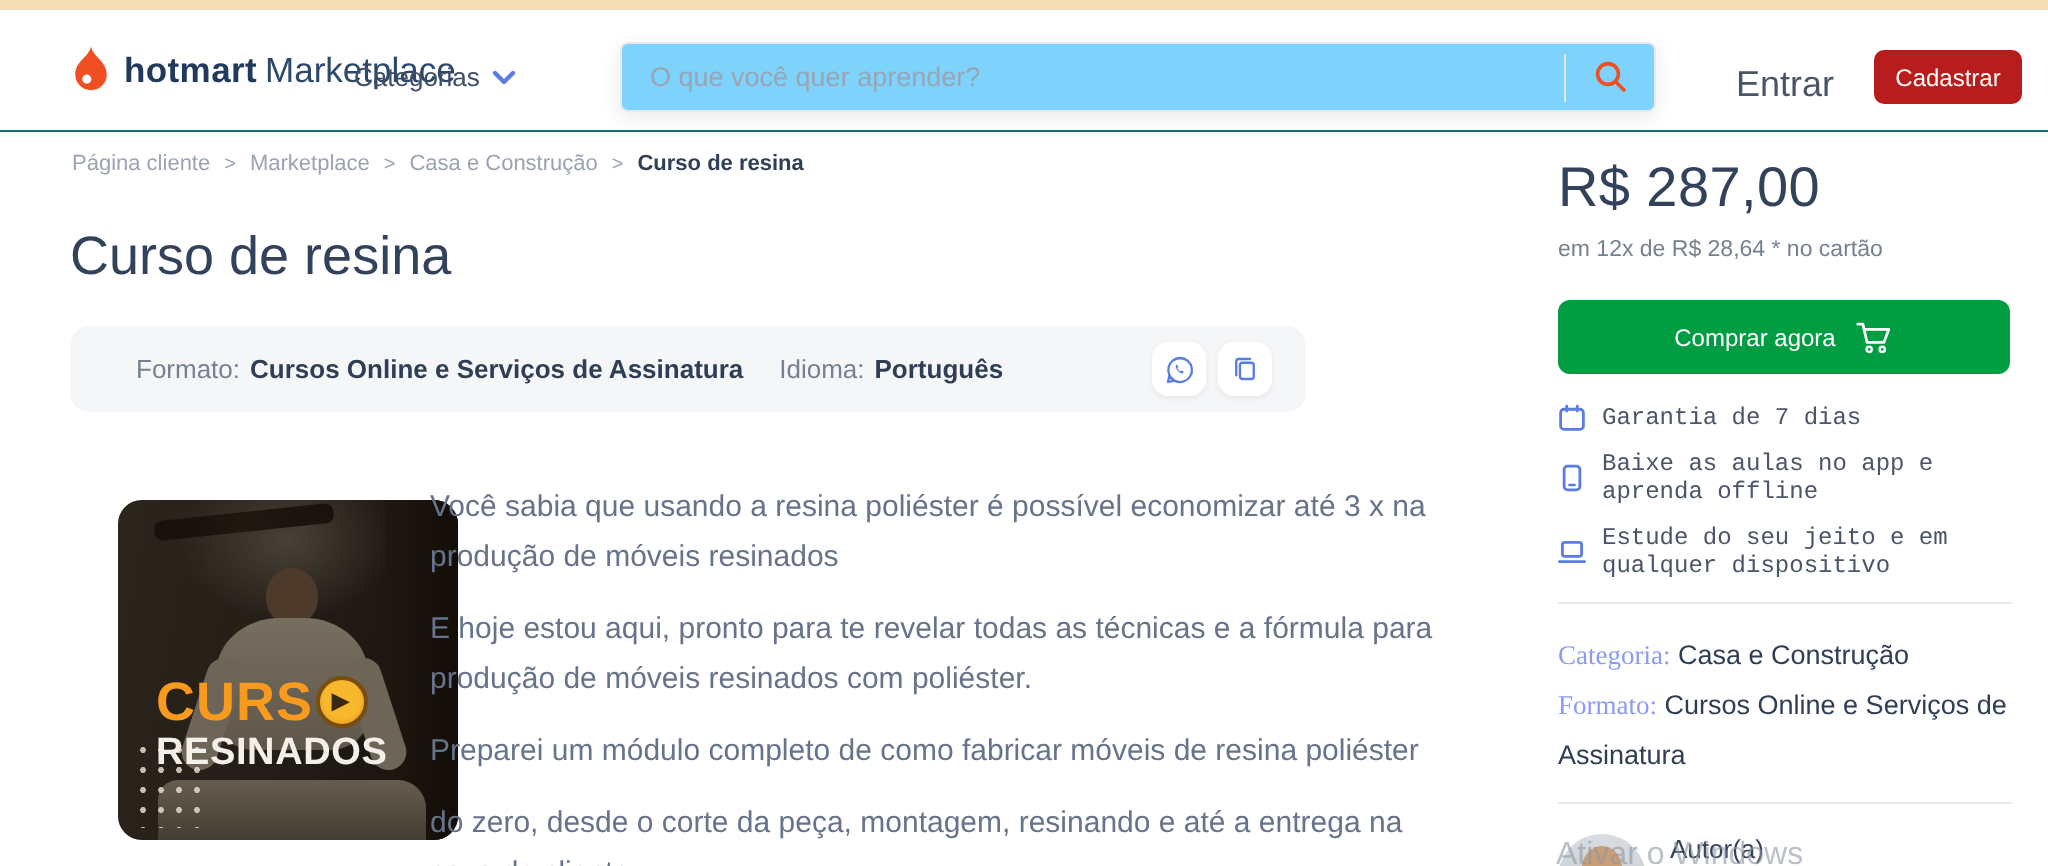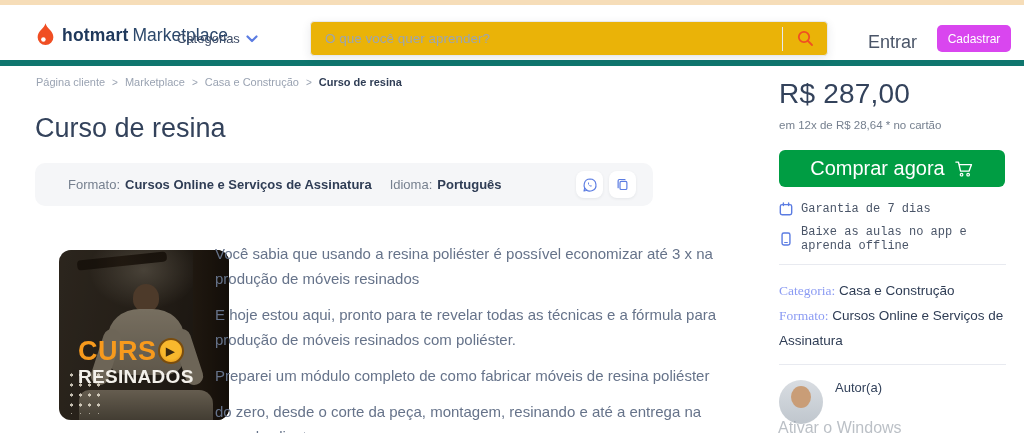--- a/index.html
+++ b/index.html
@@ -5,39 +5,39 @@
   * { margin:0; padding:0; box-sizing:border-box; }
   html,body { width:1024px; height:433px; overflow:hidden; background:#fff;
     font-family:"Liberation Sans", sans-serif; }
   .page { position:relative; width:1024px; height:433px; background:#fff; overflow:hidden; }
 
   
   .top-strip { position:absolute; top:0; left:0; right:0; height:5px; background:#f6ddb8; }
 
   
   header { position:absolute; top:5px; left:0; right:0; height:61px; background:#fff;
-    border-bottom:6px solid #0f766e; }
+    border-bottom:1px solid #0f766e; }
   .brand { position:absolute; left:35px; top:17px; display:flex; align-items:center; gap:6px; cursor:pointer; }
   .brand svg { width:21px; height:26px; }
   .brand-bold { font-size:17.5px; font-weight:700; color:#20395c; letter-spacing:.2px; }
   .brand-light { font-size:17.5px; font-weight:400; color:#2c486b; margin-left:-2px; }
   .categories { position:absolute; left:177px; top:26px; display:flex; align-items:center; gap:6px;
     font-size:13px; color:#3e4c66; cursor:pointer; }
-  .searchbar { position:absolute; left:310px; top:16px; width:518px; height:35px; background:#eab308;
+  .searchbar { position:absolute; left:310px; top:16px; width:518px; height:35px; background:#7dd3fc;
     border:1px solid #e7e9ee; border-radius:4px; box-shadow:0 3px 10px rgba(40,50,70,.10);
     display:flex; align-items:center; }
   .searchbar input { flex:1; border:none; outline:none; height:100%; padding:0 14px;
     font-size:13.5px; color:#475467; background:transparent; font-family:"Liberation Sans",sans-serif; }
   .searchbar input::placeholder { color:#9aa4b3; }
   .search-divider { width:1px; height:24px; background:#e7e9ee; }
   .search-btn { width:44px; height:100%; border:none; background:transparent; display:flex;
     align-items:center; justify-content:center; cursor:pointer; }
   .login { position:absolute; right:107px; top:27px; font-size:18px; color:#4a5568; cursor:pointer; text-decoration:none; }
   .signup { position:absolute; right:13px; top:20px; width:74px; height:27px; border:none; border-radius:5px;
-    background:#d946ef; color:#fff; font-size:12px; cursor:pointer; font-family:"Liberation Sans",sans-serif; }
+    background:#b91c1c; color:#fff; font-size:12px; cursor:pointer; font-family:"Liberation Sans",sans-serif; }
 
   
   .breadcrumb { position:absolute; left:36px; top:76px; font-size:11px; color:#9aa3b2;
     display:flex; gap:7px; align-items:center; }
   .breadcrumb a { color:#9aa3b2; text-decoration:none; cursor:pointer; }
   .breadcrumb .sep { color:#9aa3b2; font-size:10px; }
   .breadcrumb .current { color:#2f3d55; font-weight:700; }
 
   
   h1.title { position:absolute; left:35px; top:113px; font-size:27px; font-weight:500; color:#33425b; }
@@ -86,21 +86,21 @@
 
   
   .description { position:absolute; left:215px; top:241px; width:505px; }
   .description p { font-size:15px; line-height:25px; color:#66738a; margin-bottom:11px; }
 
   
   .sidebar { position:absolute; left:779px; top:78px; width:227px; }
   .price { font-size:28px; color:#33425b; font-weight:400; letter-spacing:.2px; }
   .installments { font-size:11.5px; color:#76808f; margin-top:9px; }
   .buy { margin-top:19px; width:226px; height:37px; border:none; border-radius:6px; background:#009d43;
-    color:#fff; font-size:20px; display:flex; align-items:center; justify-content:center; gap:10px;
+    color:#fff; font-size:12px; display:flex; align-items:center; justify-content:center; gap:10px;
     cursor:pointer; font-family:"Liberation Sans",sans-serif; }
   .benefits { list-style:none; margin-top:15px;font-family:Liberation Mono, monospace; }
   .benefits li { display:flex; align-items:center; gap:8px; font-size:12px; color:#4a5568; margin-bottom:9px; }
   .benefits svg { flex:0 0 auto; }
   .divider { border:none; border-top:1px solid #e8eaf0; margin:11px 0 0 0; }
   .catblock { margin-top:13px; font-size:13.5px; line-height:25px; color:#2f3d55; }
   .catblock .lbl { color:#8b9bf3; cursor:pointer;font-family:Liberation Serif, serif; }
   .author { margin-top:15px; display:flex; gap:12px; }
   .avatar { position:relative; width:44px; height:44px; border-radius:50%; overflow:hidden;
     background:linear-gradient(#d9dde2,#bfc6cd); flex:0 0 auto; }
@@ -228,20 +228,27 @@
         </svg>
         <span>Garantia de 7 dias</span>
       </li>
       <li>
         <svg width="14" height="14" viewBox="0 0 16 16">
           <rect x="3.5" y="1.2" width="9" height="13.6" rx="2" fill="none" stroke="#5b7ce2" stroke-width="1.6"></rect>
           <line x1="6.5" y1="12" x2="9.5" y2="12" stroke="#5b7ce2" stroke-width="1.4" stroke-linecap="round"></line>
         </svg>
         <span>Baixe as aulas no app e aprenda offline</span>
       </li>
+      <li>
+        <svg width="14" height="14" viewBox="0 0 16 16">
+          <rect x="2.5" y="2.5" width="11" height="8" rx="1.5" fill="none" stroke="#5b7ce2" stroke-width="1.6"></rect>
+          <line x1="0.8" y1="13.5" x2="15.2" y2="13.5" stroke="#5b7ce2" stroke-width="1.6" stroke-linecap="round"></line>
+        </svg>
+        <span>Estude do seu jeito e em qualquer dispositivo</span>
+      </li>
     </ul>
 
     <hr class="divider">
 
     <div class="catblock">
       <div>
         <span class="lbl">Categoria:</span>
         <span>Casa e Construção</span>
       </div>
       <div>

